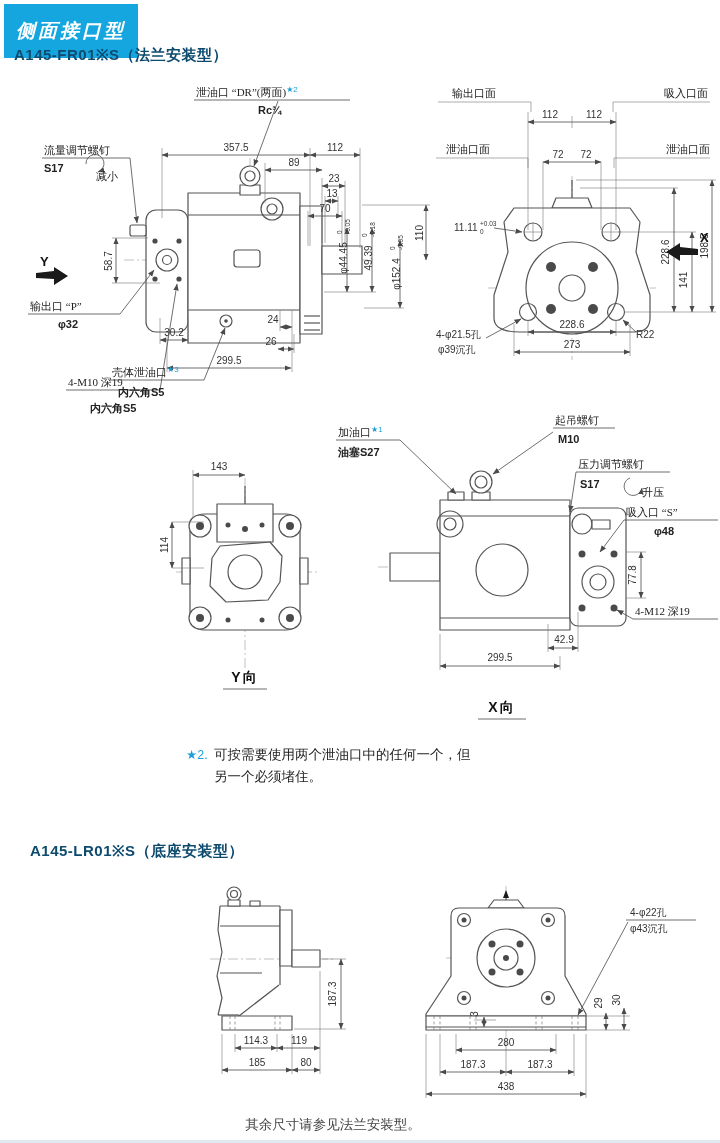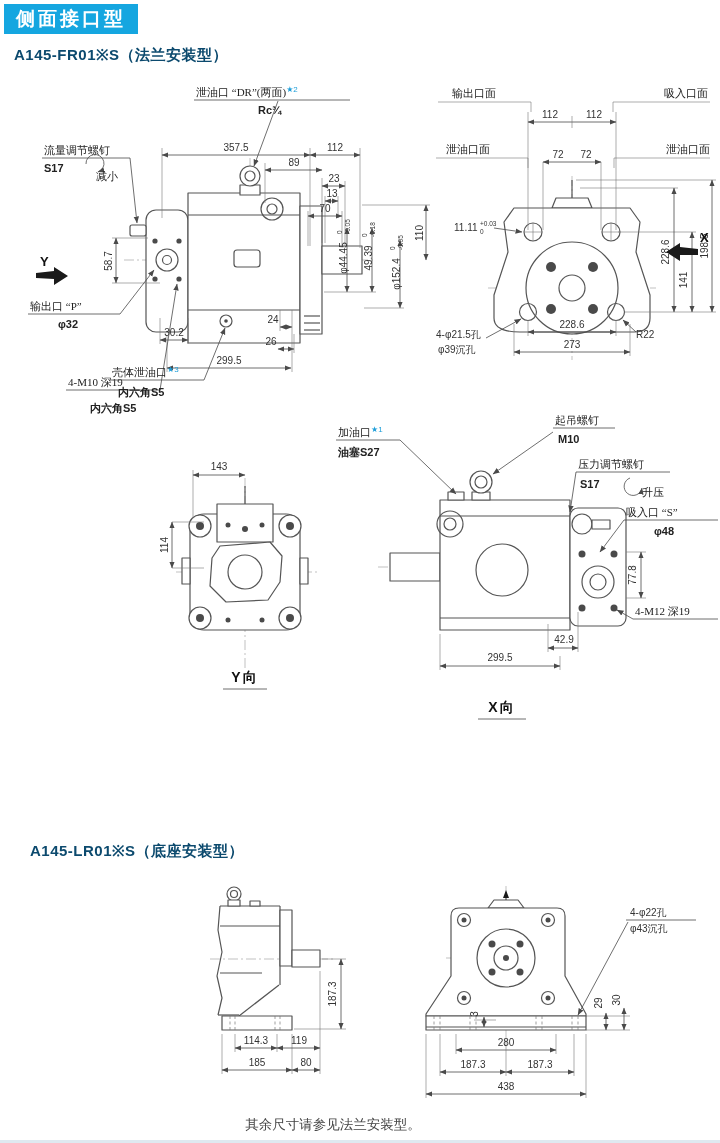--- a/index.html
+++ b/index.html
@@ -2,22 +2,22 @@
 <html><head>
 <meta charset="utf-8">
 <style>
   html,body{margin:0;padding:0;}
   body{
     width:720px;height:1143px;position:relative;background:#ffffff;
     font-family:"Liberation Sans",sans-serif;overflow:hidden;
   }
   .abs{position:absolute;}
   .badge{
-    left:4px;top:4px;height:30px;line-height:30px;padding:0 12px;
-    background:#15a6e0;color:#fff;font-weight:bold;font-size:19px;letter-spacing:3px;
+    left:4px;top:4px;height:30px;line-height:30px;padding:12px 12px;
+    background:#15a6e0;color:#fff;font-weight:bold;font-size:19px;letter-spacing:3px;font-style:italic;
   }
   .title{font-weight:bold;font-size:15px;color:#0c4a6e;letter-spacing:.5px;}
   .t1{left:14px;top:44px;}
   .t2{left:30px;top:820px;margin-top:20px;}
   .notes{left:186px;top:744px;width:380px;font-family:"Liberation Serif",serif;
          font-size:13.5px;color:#222;line-height:22px;}
   .note-ref{color:#1e9ed9;display:inline-block;min-width:28px;font-family:"Liberation Sans",sans-serif;font-size:12.5px;}
   .footer-note{left:0;top:1116px;width:666px;text-align:center;color:#444;
                font-family:"Liberation Serif",serif;font-size:13.5px;}
   .bottom-strip{left:0;bottom:0;width:720px;height:3px;background:#dfe9f0;}
@@ -392,20 +392,22 @@
   </g>
   <text class="dim" x="234" y="231" text-anchor="middle">42.9</text>
   <text class="dim" x="170" y="249" text-anchor="middle">299.5</text>
   <g>
     <text class="cap" x="172" y="300" text-anchor="middle">X向</text>
     <line class="ul" x1="148" y1="307" x2="196" y2="307"></line>
   </g>
 </svg>
 
 <div class="abs notes">
+  <div class="note"><span class="note-ref">★2.</span><span>可按需要使用两个泄油口中的任何一个，但</span></div>
+  <div class="note"><span class="note-ref"></span><span>另一个必须堵住。</span></div>
 </div>
 
 <div class="abs title t2">A145-LR01※S（底座安装型）</div>
 
 <svg style="left:182px;top:878px" width="185" height="235" viewBox="0 0 185 235">
   <g>
     <line class="cl" x1="28" y1="81" x2="152" y2="81"></line>
     <path class="s" d="M38,28 L36,52 L40,74 L35,98 L40,120 L36,137"></path>
     <line class="s" x1="38" y1="28" x2="98" y2="28"></line>
     <line class="s" x1="98" y1="28" x2="98" y2="107"></line>

